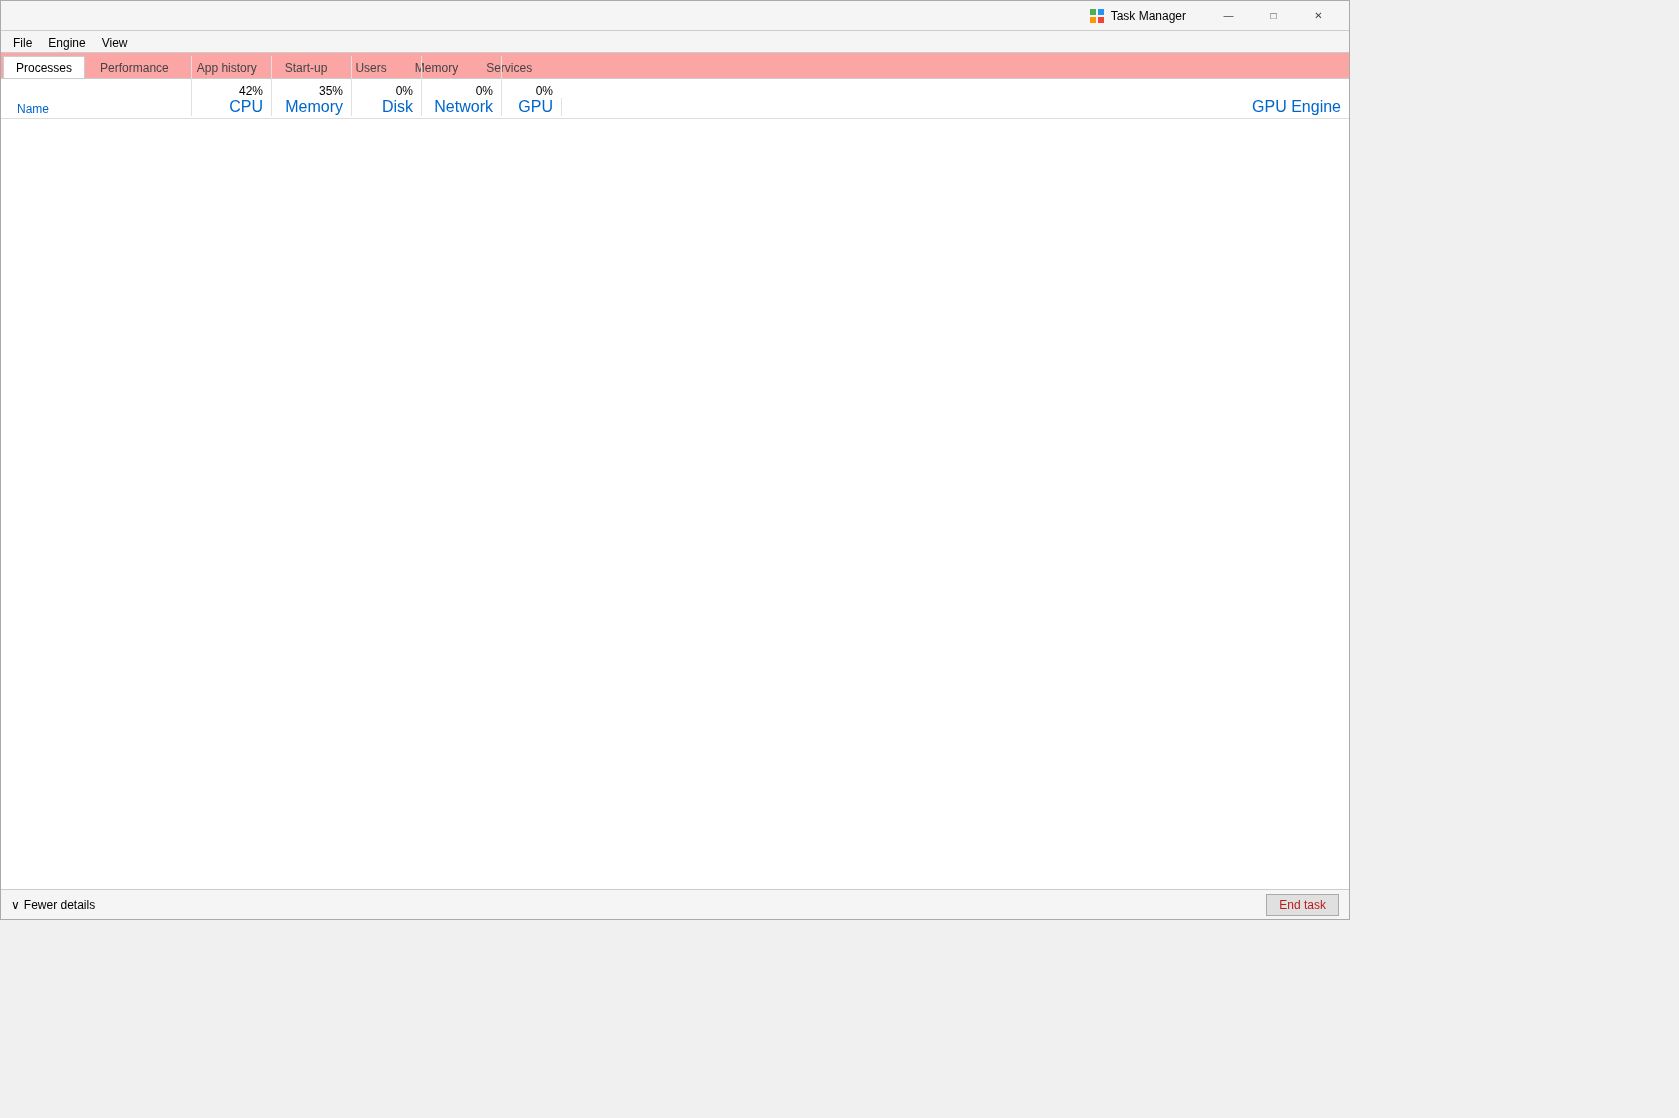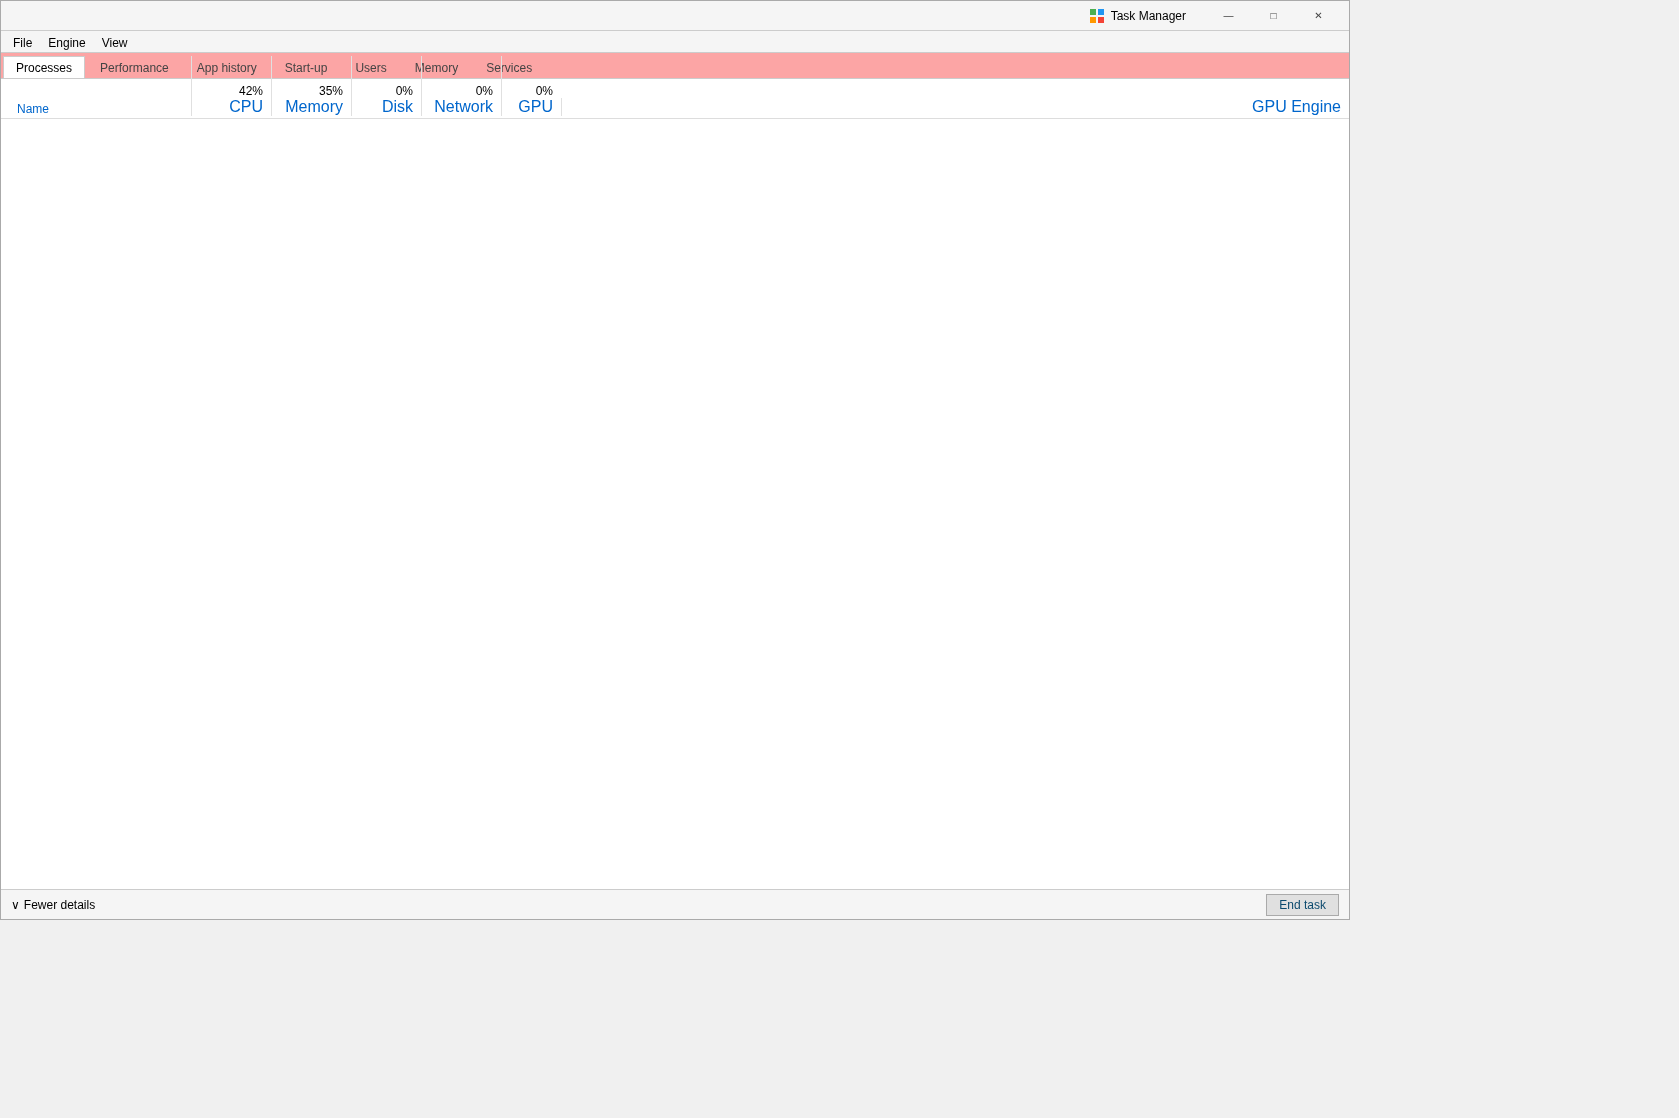--- a/index.html
+++ b/index.html
@@ -208,21 +208,21 @@
       align-items: center;
       gap: 4px;
     }
 
     .end-task-btn {
       background: #e0e0e0;
       border: 1px solid #aaaaaa;
       padding: 3px 12px;
       font-size: 12px;
       cursor: not-allowed;
-      color: #0c4a6e;
+      color: #b91c1c;
     }
 
     .name-label {
       font-size: 12px;
       color: #0066cc;
       padding: 0 8px;
     }
   </style>
 </head>
 <body>

